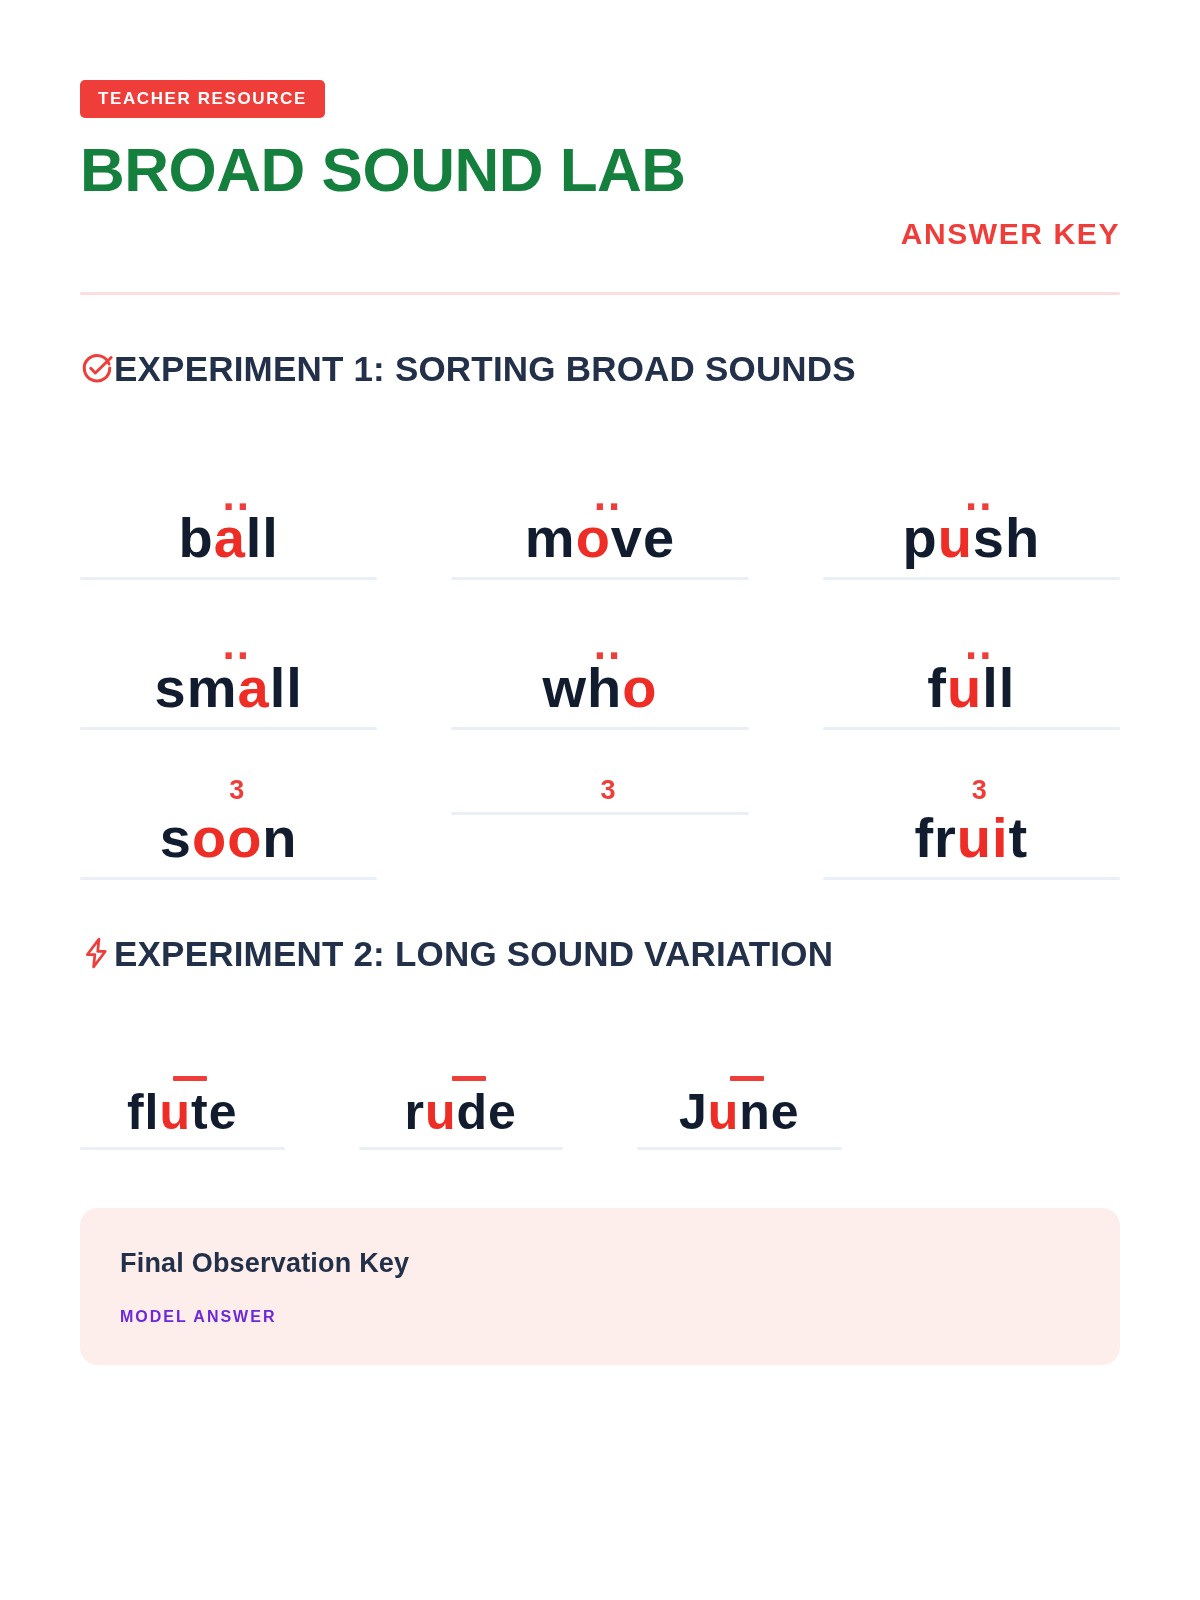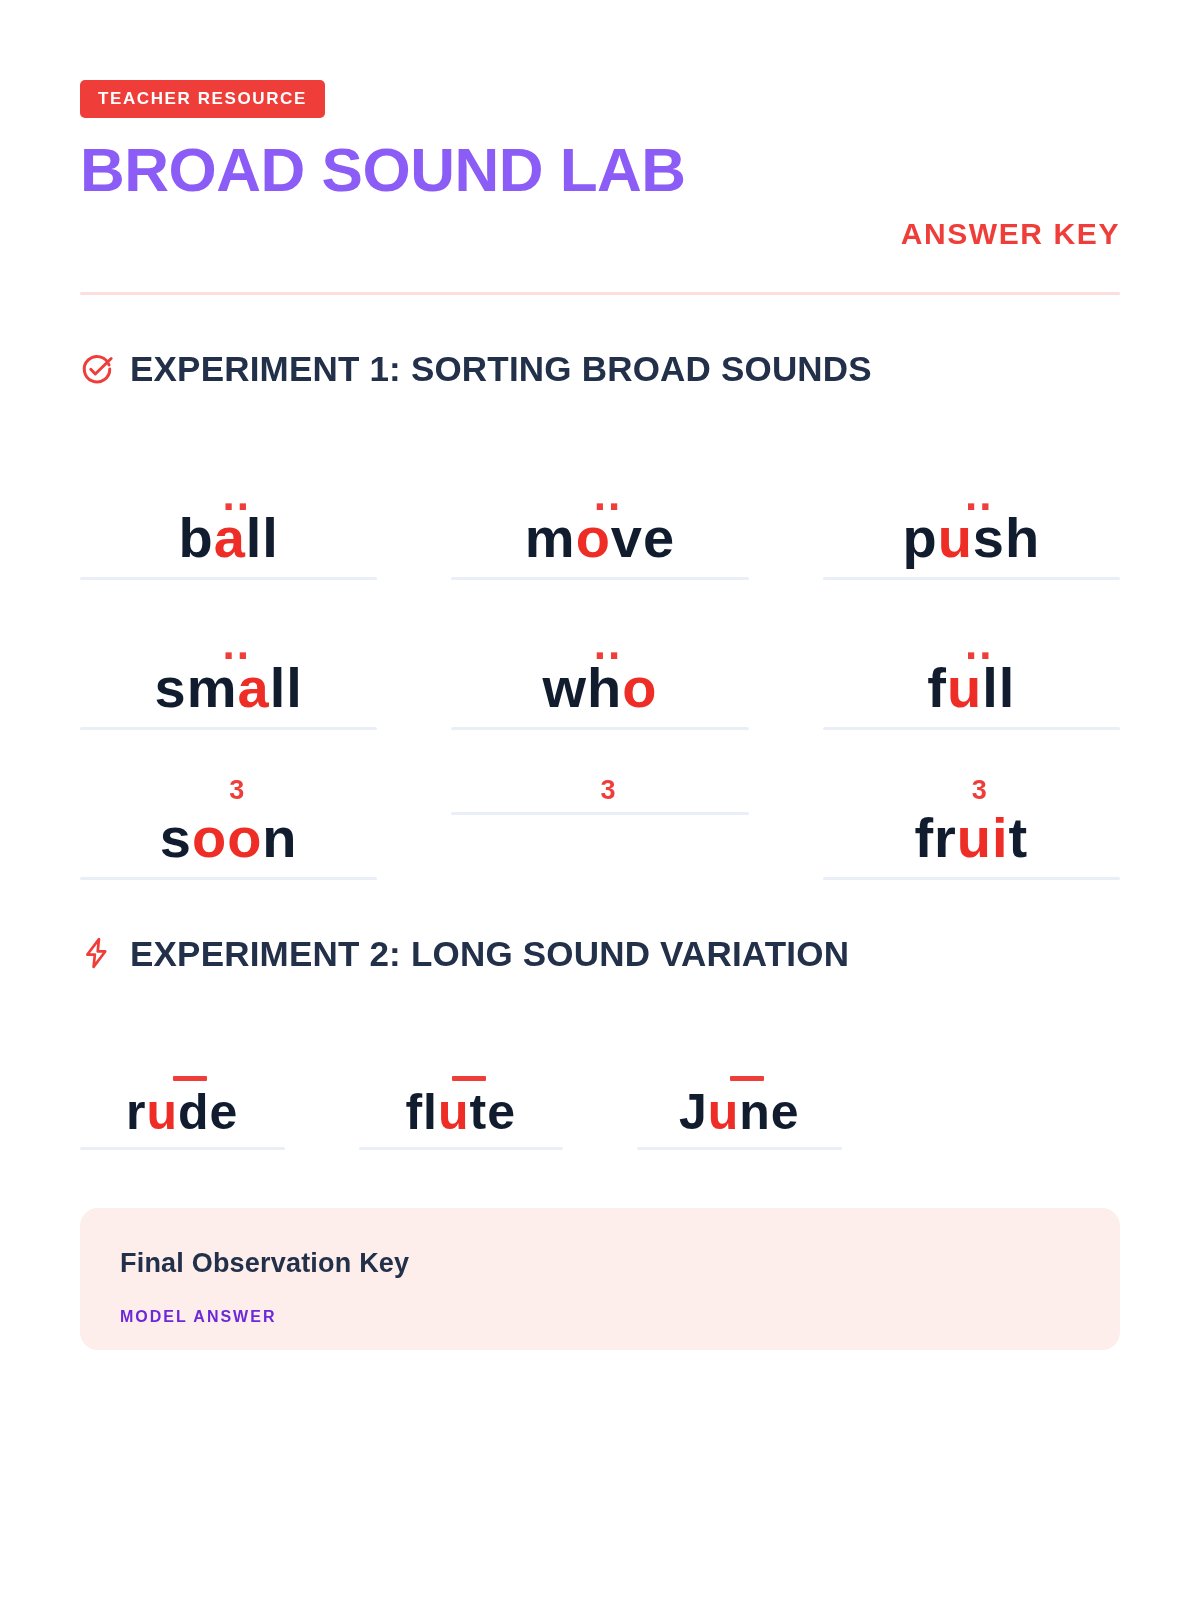--- a/index.html
+++ b/index.html
@@ -30,21 +30,21 @@
     letter-spacing: 1.6px;
     padding: 10px 18px 11px 18px;
     border-radius: 5px;
     line-height: 1;
   }
 
   .doc-title {
     margin-top: 21px;
     font-size: 62px;
     font-weight: bold;
-    color: #8b5cf6;
+    color: #15803d;
     letter-spacing: -0.5px;
     line-height: 1.0;
   }
 
   .doc-subtitle {
     margin-top: 18px;
     font-size: 30px;
     font-weight: bold;
     color: #ef3e3a;
     letter-spacing: 1.6px;
@@ -55,22 +55,20 @@
   .divider {
     margin-top: 43px;
     height: 3px;
     background: #fbdedd;
     border-radius: 2px;
   }
 
   
   .section-head {
     display: flex;
-    align-items: center;
-    gap: 16px;
     margin-top: 56px;
   }
   .section-head .sec-icon {
     width: 34px;
     height: 34px;
     flex: 0 0 34px;
     display: block;
   }
   .section-head .sec-title {
     font-size: 35px;
@@ -145,21 +143,21 @@
     height: 3px;
     background: #eaeff7;
     border-radius: 2px;
   }
 
   
   .observation {
     margin-top: 58px;
     background: #fdeeec;
     border-radius: 18px;
-    padding: 42px 40px 25px 40px;
+    padding: 42px 40px 40px 40px;
   }
   .observation .obs-title {
     font-size: 27px;
     font-weight: bold;
     color: #22304a;
     letter-spacing: 0.2px;
     line-height: 1;
   }
   .observation .obs-label {
     margin-top: 32px;
@@ -259,28 +257,28 @@
         <svg viewBox="0 0 24 24" class="sec-icon" fill="none">
           <path d="M13.4 2.2L5.2 13.1h5.3l-0.9 8.7 8.2-10.9h-5.3z" stroke="#ef3e3a" stroke-width="1.9" stroke-linejoin="round"></path>
         </svg>
         <div class="sec-title">EXPERIMENT 2: LONG SOUND VARIATION</div>
       </div>
       <div class="word-grid grid-4">
         <div class="word-card">
           <div class="mark-slot">
             <div class="mark-bar"></div>
           </div>
+          <div class="word-text"><span>fl</span><span class="hl">u</span><span>te</span></div>
+          <div class="word-rule"></div>
+        </div>
+        <div class="word-card">
+          <div class="mark-slot">
+            <div class="mark-bar"></div>
+          </div>
           <div class="word-text"><span>r</span><span class="hl">u</span><span>de</span></div>
-          <div class="word-rule"></div>
-        </div>
-        <div class="word-card">
-          <div class="mark-slot">
-            <div class="mark-bar"></div>
-          </div>
-          <div class="word-text"><span>fl</span><span class="hl">u</span><span>te</span></div>
           <div class="word-rule"></div>
         </div>
         <div class="word-card">
           <div class="mark-slot">
             <div class="mark-bar"></div>
           </div>
           <div class="word-text"><span>J</span><span class="hl">u</span><span>ne</span></div>
           <div class="word-rule"></div>
         </div>
       </div>

